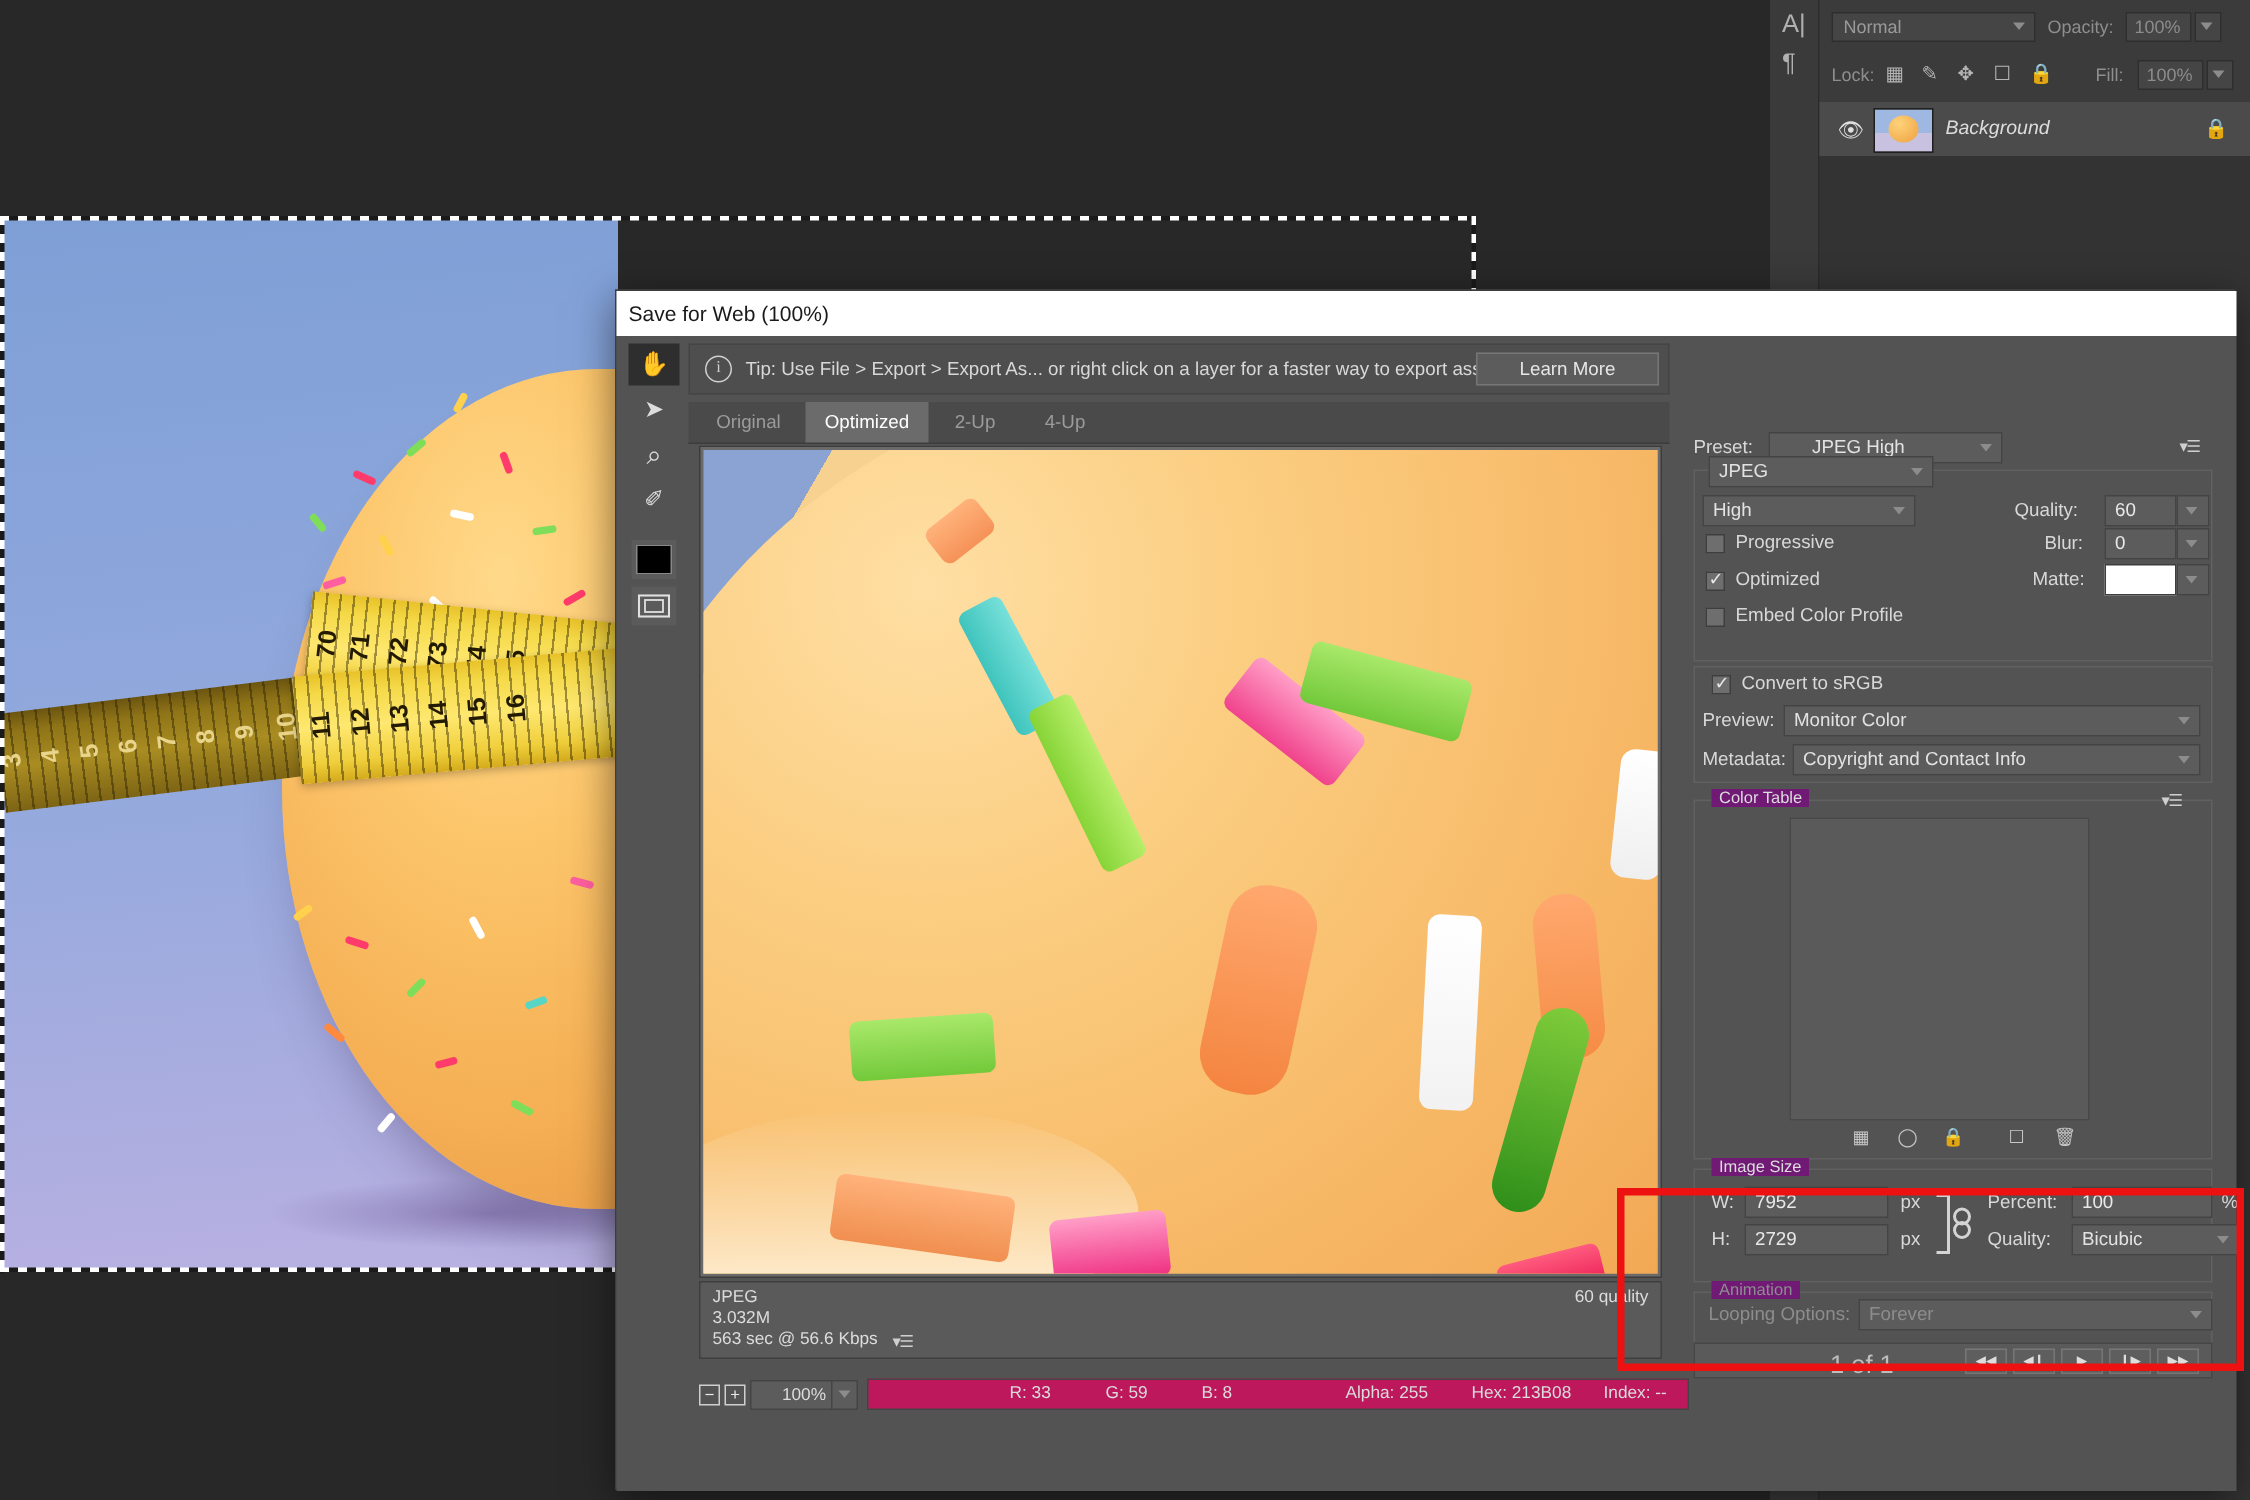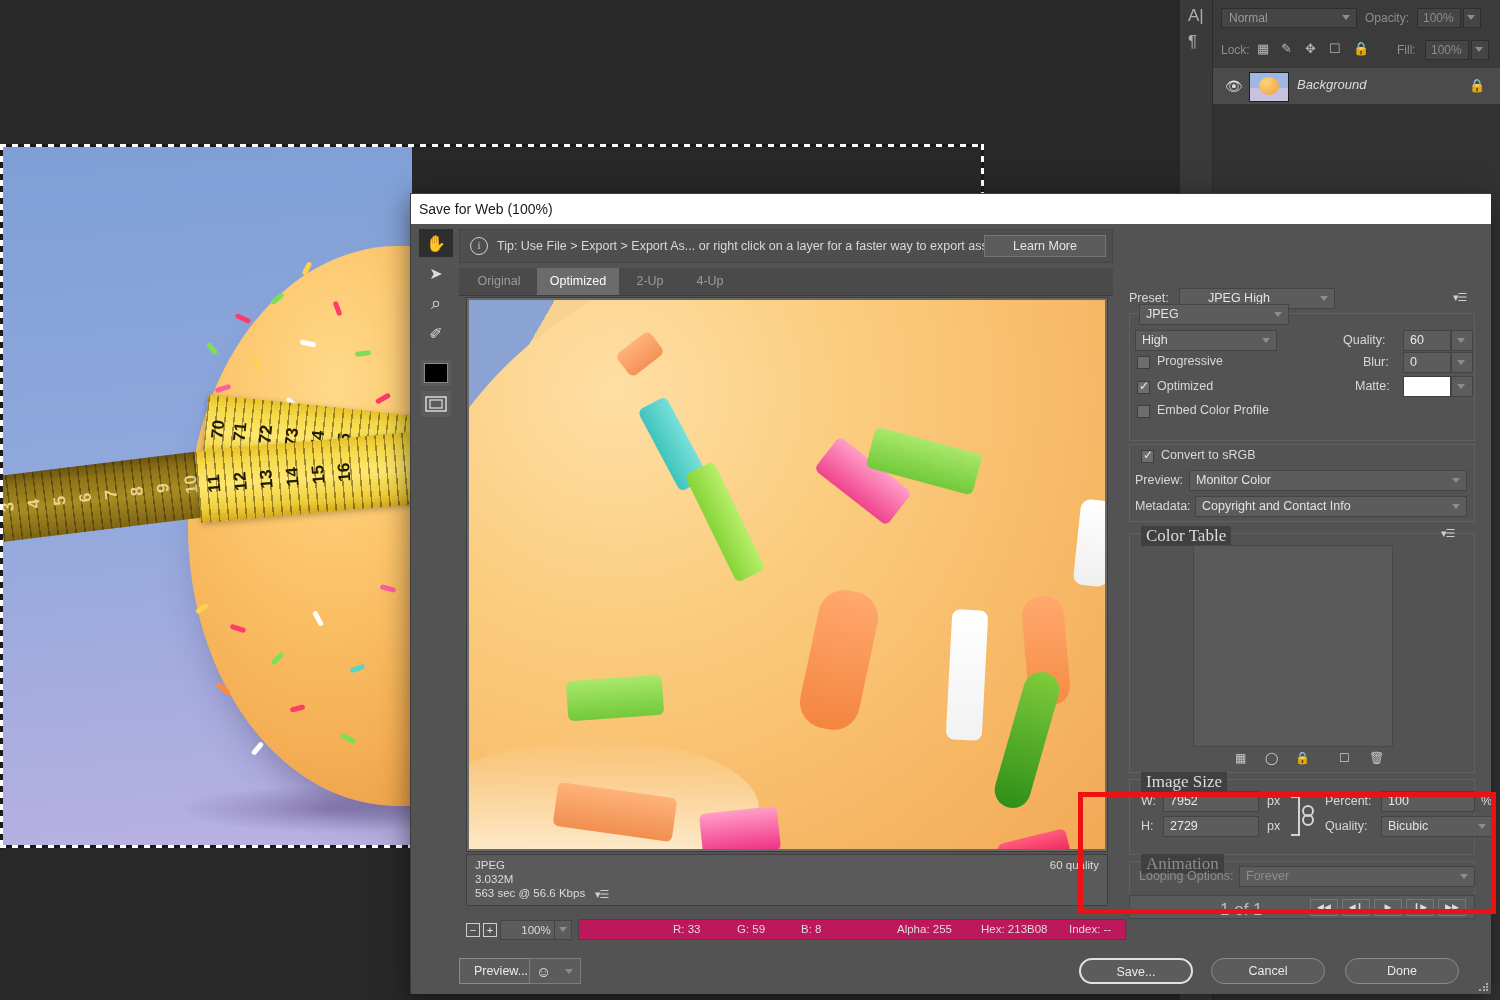--- a/index.html
+++ b/index.html
@@ -292,22 +292,22 @@
     content: "\2713"; position: absolute; left: 1px; top: -3px;
     color: #e8e8e8; font-size: 12px;
   }
   .menu-ic {
     position: absolute; color: #cfcfcf; font-size: 11px; letter-spacing: -1px;
   }
   .group {
     position: absolute; border: 1px solid #616161; box-sizing: border-box;
   }
   .group-title {
-    position: absolute; background: #404040; color: #dcdcdc;
-    font-size: 17px; padding: 0 5px; font-family: Liberation Serif, serif;
+    position: absolute; background: #701a75; color: #dcdcdc;
+    font-size: 11px; padding: 0 5px;
   }
   .swatch-white {
     position: absolute; background: #ffffff; border: 1px solid #3d3d3d;
     box-sizing: border-box;
   }
   .ctable-box {
     position: absolute; background: #5a5a5a; border: 1px solid #484848;
     box-sizing: border-box;
   }
   .ct-icons { position: absolute; color: #c8c8c8; font-size: 12px; }
@@ -537,31 +537,20 @@
         <div class="readout">
           <span style="left:94px;">R: 33</span>
           <span style="left:158px;">G: 59</span>
           <span style="left:222px;">B: 8</span>
           <span style="left:318px;">Alpha: 255</span>
           <span style="left:402px;">Hex: 213B08</span>
           <span style="left:490px;">Index: --</span>
         </div>
       </div>
 
-      <div class="btnbar">
-        <div class="btn" style="left:48px;width:84px;">Preview...</div>
-        <div class="gear-btn">
-          <span style="margin-left:6px;color:#e8e8e8;font-size:15px;">☺</span>
-          <span class="sel-arrow" style="right:7px;top:10px;"></span>
-        </div>
-        <div class="btn round primary" style="left:668px;width:114px;">Save...</div>
-        <div class="btn round" style="left:800px;width:114px;">Cancel</div>
-        <div class="btn round" style="left:934px;width:114px;">Done</div>
-        <div class="resize-grip"></div>
-      </div>
 
       <div class="rcol">
 
         <span class="lbl" style="position:absolute;left:8px;top:40px;">Preset:</span>
         <div class="sel" style="left:58px;top:37px;width:156px;padding-left:28px;">
           <span>JPEG High</span>
           <span class="sel-arrow"></span>
         </div>
         <span class="menu-ic" style="left:332px;top:40px;">▾☰</span>
 

